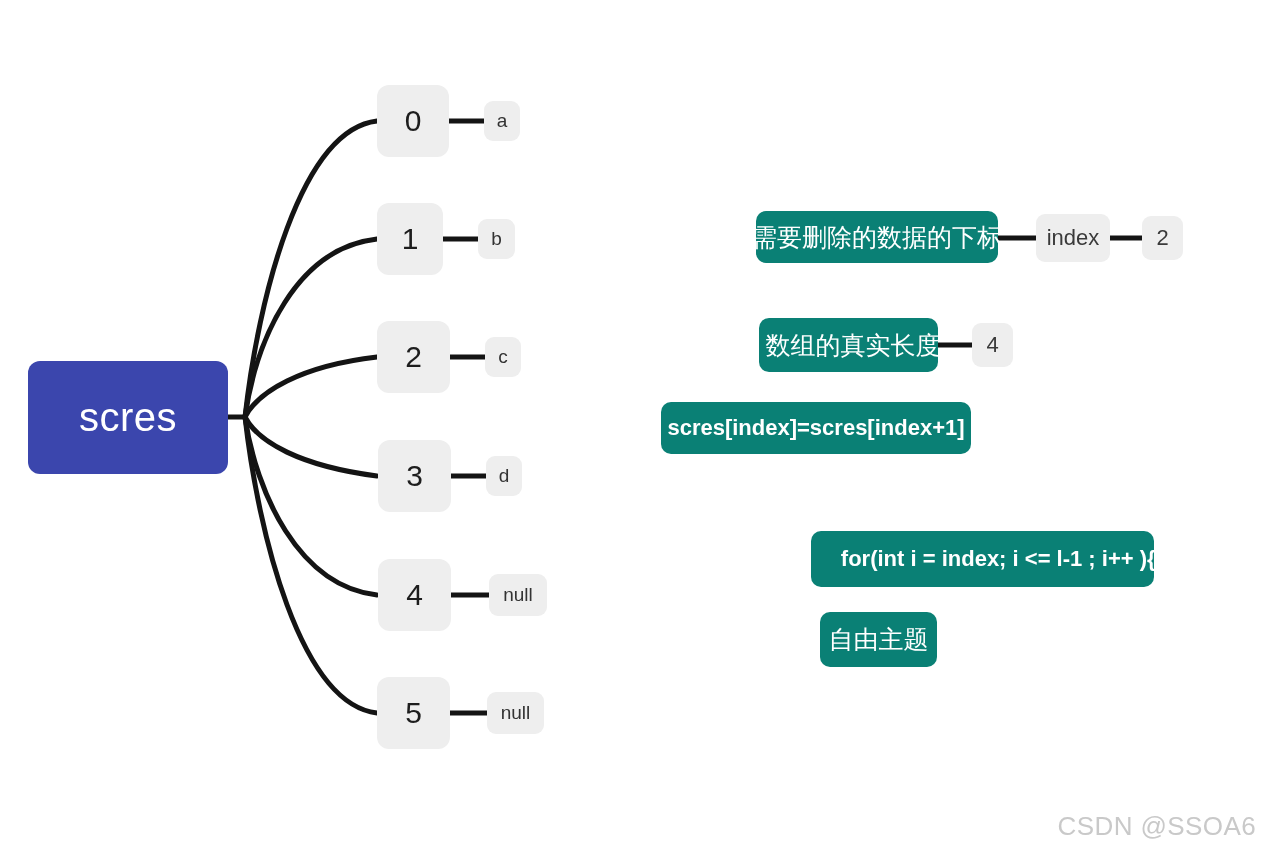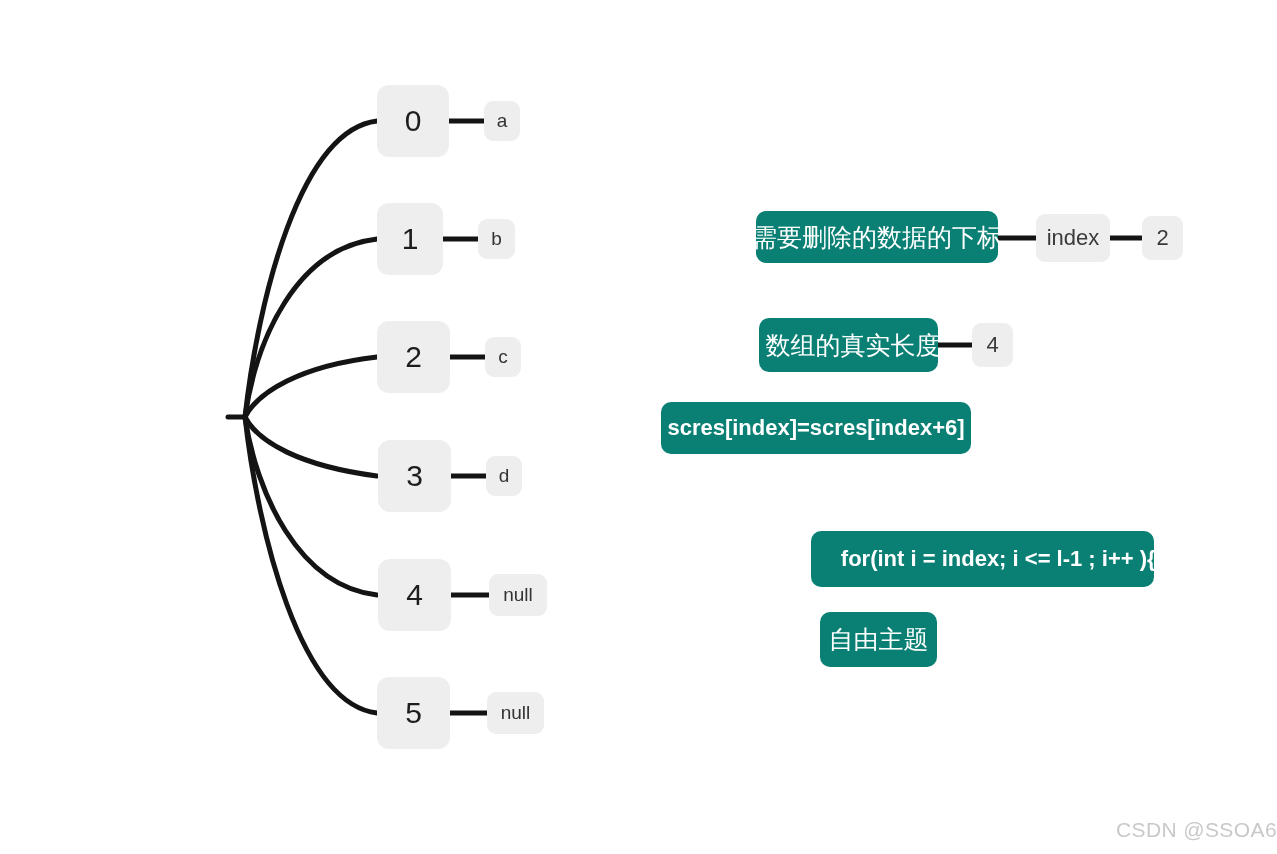--- a/index.html
+++ b/index.html
@@ -67,24 +67,24 @@
   .plain-node {
     background: #eeeeee;
     color: #3a3a3a;
     border-radius: 9px;
     font-size: 22px;
     font-weight: 400;
     text-align: center;
   }
   .watermark {
     position: absolute;
-    right: 0;
+    right: 21px;
     bottom: 12px;
     color: #c9c9c9;
-    font-size: 21px;
+    font-size: 26px;
     font-weight: 400;
     letter-spacing: 0.4px;
     margin-left: 36px;
   }
 </style>
 </head>
 <body>
 
 <div id="canvas">
 
@@ -108,20 +108,21 @@
       <path d="M451 476 L486 476"></path>
       <path d="M451 595 L489 595"></path>
       <path d="M450 713 L487 713"></path>
 
       <path d="M998 238 L1036 238"></path>
       <path d="M1110 238 L1142 238"></path>
       <path d="M938 345 L972 345"></path>
     </g>
   </svg>
 
+  <div class="node root-node" style="left:28px; top:361px; width:200px; height:113px;">scres</div>
 
   <div class="node idx-node" style="left:377px; top:85px; width:72px; height:72px;">0</div>
   <div class="node idx-node" style="left:377px; top:203px; width:66px; height:72px;">1</div>
   <div class="node idx-node" style="left:377px; top:321px; width:73px; height:72px;">2</div>
   <div class="node idx-node" style="left:378px; top:440px; width:73px; height:72px;">3</div>
   <div class="node idx-node" style="left:378px; top:559px; width:73px; height:72px;">4</div>
   <div class="node idx-node" style="left:377px; top:677px; width:73px; height:72px;">5</div>
 
   <div class="node val-node" style="left:484px; top:101px; width:36px; height:40px;">a</div>
   <div class="node val-node" style="left:478px; top:219px; width:37px; height:40px;">b</div>
@@ -130,21 +131,21 @@
   <div class="node val-node" style="left:489px; top:574px; width:58px; height:42px;">null</div>
   <div class="node val-node" style="left:487px; top:692px; width:57px; height:42px;">null</div>
 
   <div class="node teal-node cjk" style="left:756px; top:211px; width:242px; height:52px;">需要删除的数据的下标</div>
   <div class="node plain-node" style="left:1036px; top:214px; width:74px; height:48px;">index</div>
   <div class="node plain-node" style="left:1142px; top:216px; width:41px; height:44px;">2</div>
 
   <div class="node teal-node cjk" style="left:759px; top:318px; width:179px; height:54px;padding-left:9px;">数组的真实长度</div>
   <div class="node plain-node" style="left:972px; top:323px; width:41px; height:44px;">4</div>
 
-  <div class="node teal-node" style="left:661px; top:402px; width:310px; height:52px;">scres[index]=scres[index+6]</div>
+  <div class="node teal-node" style="left:661px; top:402px; width:310px; height:52px;">scres[index]=scres[index+1]</div>
 
   <div class="node teal-node" style="left:811px; top:531px; width:343px; height:56px;padding-left:40px;">for(int i = index; i &lt;= l-1 ; i++ ){}</div>
 
   <div class="node teal-node cjk" style="left:820px; top:612px; width:117px; height:55px;">自由主题</div>
 
   <div class="watermark">CSDN @SSOA6</div>
 
 </div>
 
 </body></html>

